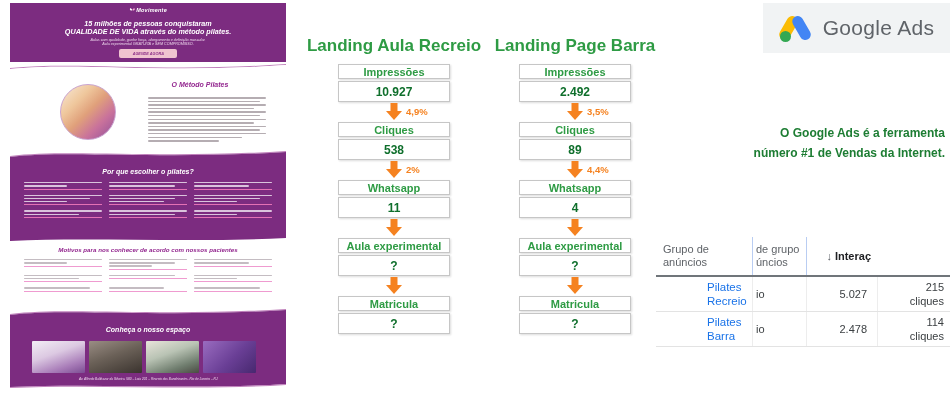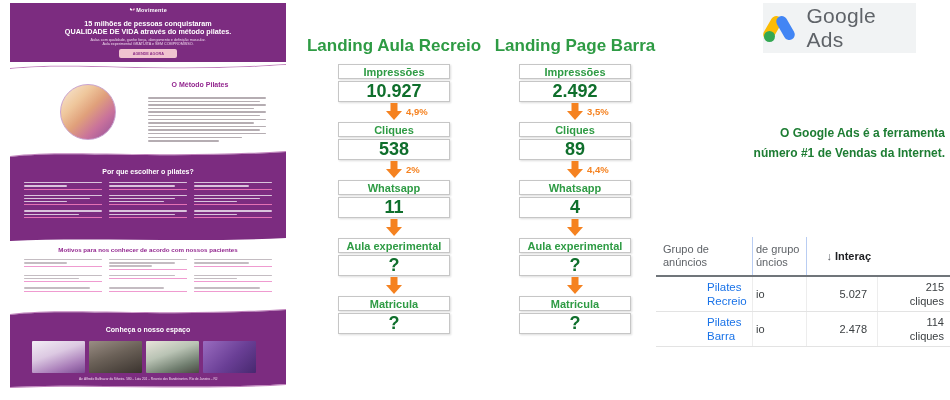--- a/index.html
+++ b/index.html
@@ -3,21 +3,21 @@
 <meta charset="utf-8">
 <style>
   * { margin:0; padding:0; box-sizing:border-box; }
   html,body { background:#ffffff; }
   #canvas {
     position:relative; width:950px; height:400px; overflow:hidden;
     background:#ffffff; font-family:"Liberation Sans", sans-serif;
   }
 
   
-  .lp { position:absolute; left:10px; top:3px; width:276px; height:387px; background:#fff; }
+  .lp { position:absolute; left:10px; top:3px; width:276px; height:387px; background:#fff;font-style:italic; }
   .lp-hero { position:absolute; left:0; top:0; width:276px; height:70px; }
   .lp-hero-bg { position:absolute; left:0; top:0; width:276px; height:59px; background:#7c2c80; }
   .lp-wave { position:absolute; left:0; width:276px; display:block; }
   .lp-logo-row { position:absolute; top:4px; left:0; width:276px; display:flex; align-items:center; justify-content:center; gap:2px; transform:scale(.55); transform-origin:50% 0; }
   .lp-logo-text { color:#fff; font-size:10px; font-weight:bold; letter-spacing:.4px; }
   .lp-headline { position:absolute; top:17px; left:0; width:276px; text-align:center; color:#ffffff; font-size:7.2px; line-height:8.4px; font-weight:bold; }
   .lp-sub { position:absolute; top:34px; left:0; width:276px; text-align:center; color:#eed7ec; font-size:7.4px; line-height:9px; transform:scale(.5); transform-origin:50% 0; }
   .lp-cta { position:absolute; top:46px; left:50%; transform:translateX(-50%); width:58px; height:9px; background:#f0c3d0; border-radius:2px; display:flex; align-items:center; justify-content:center; }
   .lp-cta span { font-size:7.6px; font-weight:bold; color:#8c2d86; transform:scale(.5); white-space:nowrap; }
   
@@ -56,29 +56,29 @@
   .lp-footer { position:absolute; top:71px; left:0; width:276px; text-align:center; color:#f0d9ee; font-size:6.4px; transform:scale(.5); transform-origin:50% 0; white-space:nowrap; }
 
   
   .funnel { position:absolute; top:36px; width:112px; }
   .funnel-title { position:absolute; top:0; left:50%; transform:translateX(-50%); white-space:nowrap;
     font-size:17px; font-weight:bold; color:#2e9b44; }
   .funnel-steps { position:absolute; top:28px; left:0; width:112px; }
   .fbox { height:15px; border:1px solid #c6c6c6; background:#fff; box-shadow:1px 1px 2px rgba(0,0,0,.14);
     display:flex; align-items:center; justify-content:center; font-weight:bold; margin-bottom:2px; }
   .fbox.flabel { font-size:11px; color:#2e9b44; }
-  .fbox.fvalue { height:21px; font-size:18px; color:#0f6f2c; margin-bottom:0; }
+  .fbox.fvalue { height:21px; font-size:12px; color:#0f6f2c; margin-bottom:0; }
   .arrow-row { position:relative; height:20px; }
   .arrow-shaft { position:absolute; left:50%; top:1px; transform:translateX(-50%); width:7px; height:8px; background:#f58220; }
   .arrow-head { position:absolute; left:50%; top:9px; transform:translateX(-50%); width:0; height:0;
     border-left:8px solid transparent; border-right:8px solid transparent; border-top:9px solid #f58220; }
   .rate { position:absolute; left:calc(50% + 12px); top:4px; font-size:9.5px; font-weight:bold; color:#f58220; white-space:nowrap; }
 
   
-  .ads-banner { position:absolute; left:763px; top:3px; width:153px; height:50px; background:#f1f3f4;
+  .ads-banner { position:absolute; left:763px; top:3px; width:187px; height:50px; background:#f1f3f4;
     display:flex; align-items:center; justify-content:center; gap:12px; }
   .ads-icon { position:relative; width:32px; height:27px; }
   .ads-icon .bar { position:absolute; width:11px; height:26px; border-radius:5.5px; top:0; }
   .ads-icon .bar.yellow { left:4px; background:#fbbc04; transform:rotate(30deg); }
   .ads-icon .bar.blue { left:17px; background:#4285f4; transform:rotate(-30deg); }
   .ads-icon .dot { position:absolute; left:1px; bottom:0; width:11px; height:11px; border-radius:50%; background:#34a853; }
   .ads-banner-text { font-size:21px; color:#5f6368; letter-spacing:.3px; }
 
   
   .claim { position:absolute; left:645px; top:123px; width:300px; text-align:right;

